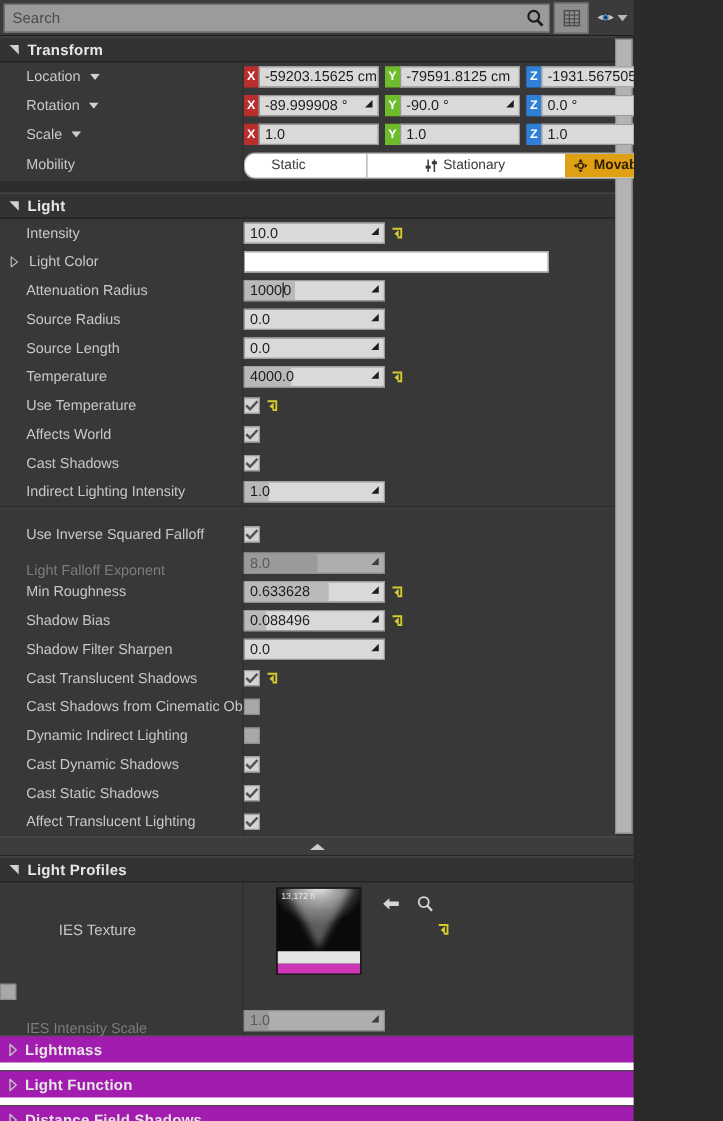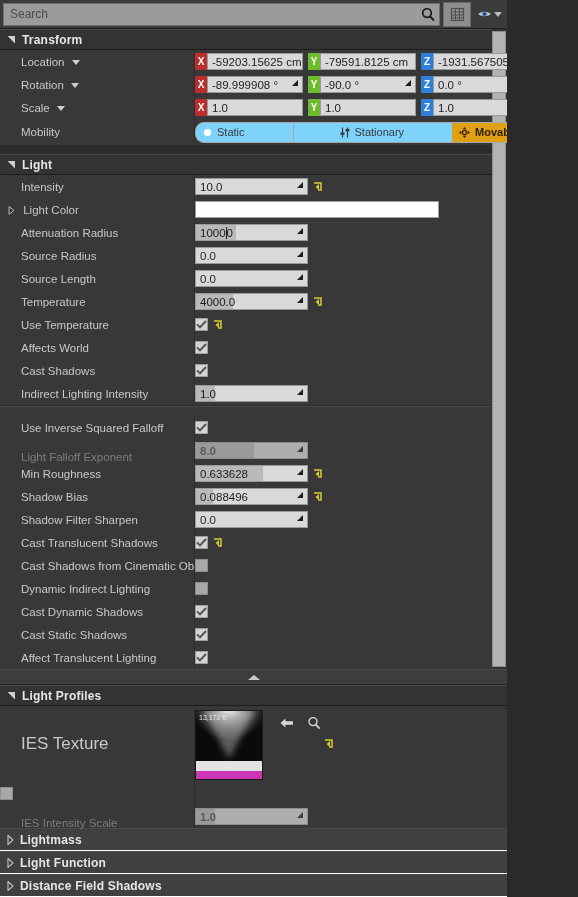--- a/index.html
+++ b/index.html
@@ -41,77 +41,77 @@
   .row .val{flex:1;display:flex;align-items:center;gap:5px;padding-right:16px;}
   .vline{position:absolute;left:194px;top:0;bottom:0;width:1px;background:#2e2e2e;}
 
   
   .num{height:17px;background:#d9d9d9;border:1px solid #9a9a9a;display:flex;align-items:center;
        position:relative;box-sizing:border-box;}
   .num .t{font-size:11.5px;color:#1d1d1d;padding-left:4px;position:relative;z-index:2;white-space:nowrap;}
   .num .fill{position:absolute;left:0;top:0;bottom:0;background:#b9b9b9;z-index:1;}
   .num .spin{position:absolute;right:3px;top:2px;z-index:2;}
   .num.dis{background:#aeaeae;border-color:#8c8c8c;}
-  .num.dis .t{color:#5a5a5a;font-weight:bold;}
+  .num.dis .t{color:#5a5a5a;}
   .num.dis .fill{background:#9a9a9a;}
   .caret{display:inline-block;width:1px;height:12px;background:#1d1d1d;vertical-align:-2px;margin:0 0px;position:relative;z-index:3;}
 
   
   .axis{display:flex;align-items:center;height:17px;}
   .axis .k{width:12px;height:17px;display:flex;align-items:center;justify-content:center;
       font-size:10px;font-weight:bold;color:#fff;}
   .axis .k.x{background:#bb2e2e;}
   .axis .k.y{background:#6fbb2e;}
   .axis .k.z{background:#2e7fd8;}
 
   
   .cb{width:13px;height:13px;background:#d4d4d4;border:1px solid #9c9c9c;box-sizing:border-box;
       display:flex;align-items:center;justify-content:center;}
   .cb.off{background:#a8a8a8;border-color:#8e8e8e;}
 
   
   .revert{width:11px;height:12px;}
 
   
-  .mob{display:flex;height:19px;background:#7dd3fc;border-radius:9px;overflow:hidden;border:1px solid #a8a8a8;gap:39px;}
+  .mob{display:flex;height:19px;background:#ffffff;border-radius:9px;overflow:hidden;border:1px solid #a8a8a8;gap:39px;}
   .mob .seg{display:flex;align-items:center;gap:5px;padding:0 9px 0 7px;font-size:11px;color:#3a3a3a;}
   .mob .seg.on{background:#e0a013;color:#302000;font-weight:bold;}
   .mob .sep{width:1px;background:#a9a9a9;}
 
   
   .swatch{height:15px;background:#ffffff;border:1px solid #9d9d9d;}
 
   
   .gsep{height:1px;background:#2b2b2b;border-bottom:1px solid #4a4a4a;}
   .advgap{height:9px;background:#2c2c2c;}
 
   
   .adv-strip{height:14px;background:#3d3d3d;border-top:1px solid #4c4c4c;border-bottom:1px solid #262626;
      display:flex;align-items:center;justify-content:center;}
 
   
   .ies-row{display:flex;align-items:stretch;height:76px;position:relative;}
-  .ies-row .lbl{width:195px;min-width:195px;padding-left:21px;box-sizing:border-box;display:flex;align-items:center;color:#c8c8c8;font-size:17px;}
+  .ies-row .lbl{width:195px;min-width:195px;padding-left:21px;box-sizing:border-box;display:flex;align-items:center;color:#c8c8c8;font-size:12px;margin-left:26px;}
   .ies-val{flex:1;display:flex;gap:8px;padding:4px 16px 4px 0;}
   .thumb{width:66px;height:68px;border:1px solid #1a1a1a;position:relative;overflow:hidden;background:#000;}
   .thumb .beam{position:absolute;left:0;right:0;top:0;height:52px;
       background:radial-gradient(ellipse 46px 42px at 50% -6px,#ffffff 0%,#d8d8d8 14%,#8a8a8a 32%,#3d3d3d 58%,#0a0a0a 84%);}
   .thumb .beam2{position:absolute;left:50%;top:-2px;width:0;height:0;transform:translateX(-50%);
       border-left:27px solid transparent;border-right:27px solid transparent;border-top:50px solid rgba(255,255,255,.34);
       filter:blur(3px);}
   .thumb .tlabel{position:absolute;left:3px;top:3px;font-size:7px;color:#e8e8e8;z-index:3;white-space:nowrap;}
   .thumb .strip-w{position:absolute;left:0;right:0;bottom:8px;height:10px;background:#e3e3e3;}
   .thumb .strip-m{position:absolute;left:0;right:0;bottom:0;height:8px;background:#cc36b5;}
   .asset-col{display:flex;flex-direction:column;gap:3px;padding-top:6px;}
   .asset-pick{width:157px;height:18px;background:#5d5d5d;border:1px solid #4a4a4a;display:flex;align-items:center;
       justify-content:space-between;padding:0 5px;box-sizing:border-box;}
   .asset-pick .nm{font-size:11.5px;color:#eaeaea;}
   .asset-btns{display:flex;align-items:center;gap:13px;padding-left:9px;}
 
-  .cat-closed{height:21px;background:#404040;border-top:1px solid #4a4a4a;border-bottom:1px solid #ffffff;
+  .cat-closed{height:21px;background:#a21caf;border-top:1px solid #4a4a4a;border-bottom:6px solid #ffffff;
        display:flex;align-items:center;padding-left:7px;gap:6px;}
 </style>
 </head>
 <body>
 
 <div class="panel">
 
   <div class="topbar">
     <div class="search-wrap">
       <input class="search-input" type="text" placeholder="Search" value="" style="">

